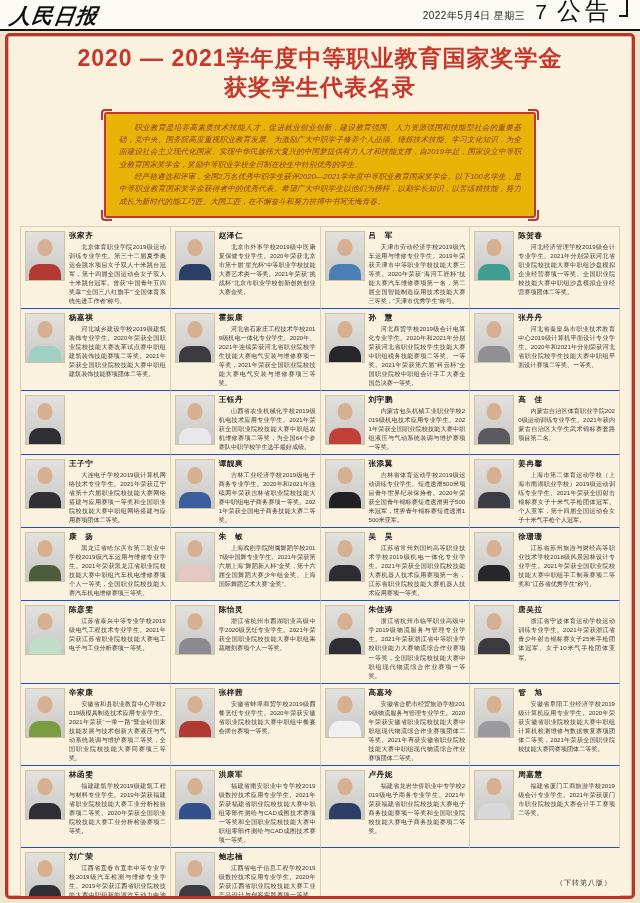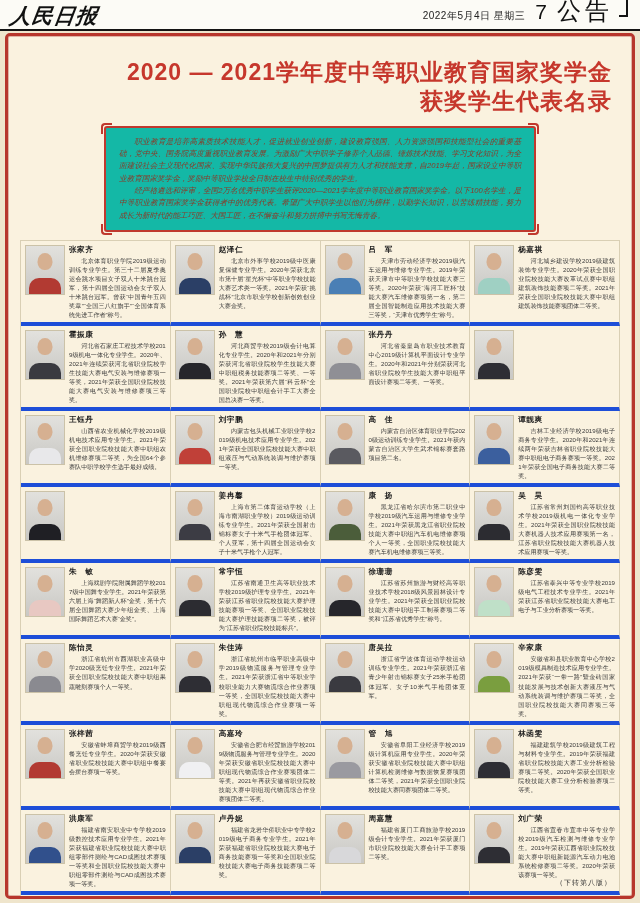--- a/index.html
+++ b/index.html
@@ -27,48 +27,48 @@
   
   .frame{
     position:absolute;left:5px;right:5px;top:33px;bottom:4px;
     border:3px solid #b7362c;border-radius:5px;
     background:#faf2df;
     box-shadow:inset 0 0 0 1px #e0b3a4;
     box-sizing:border-box;overflow:hidden;
   }
   
   .page-title{
-    text-align:right;color:#c6372c;font-weight:bold;
+    text-align:center;color:#c6372c;font-weight:bold;
     font-size:23px;line-height:1.28;letter-spacing:1px;
-    margin:22px 20px 0;
+    margin:8px 20px 0;
   }
   
   .intro{
     width:432px;margin:9px auto 0;position:relative;
     border:2px solid #c0392e;border-radius:3px;
-    background:#14b8a6;
+    background:#eab308;
     padding:8px 13px;box-sizing:border-box;
     color:#8a3a28;font-size:7.6px;line-height:1.62;text-align:justify;
     font-style:italic;
   }
   .intro p{margin:0;text-indent:2em;}
   .flo{position:absolute;width:9px;height:9px;border:2px solid #c0392e;}
   .flo-tl{left:-5px;top:-5px;border-right:none;border-bottom:none;border-radius:4px 0 0 0;}
   .flo-tr{right:-5px;top:-5px;border-left:none;border-bottom:none;border-radius:0 4px 0 0;}
   .flo-bl{left:-5px;bottom:-5px;border-right:none;border-top:none;border-radius:0 0 0 4px;}
   .flo-br{right:-5px;bottom:-5px;border-left:none;border-top:none;border-radius:0 0 4px 0;}
   
   .grid{
     margin:8px 12px 0;display:grid;grid-template-columns:repeat(4,1fr);
     grid-auto-rows:minmax(52px,auto);
     border-top:1px solid #d9cfb4;border-left:1px solid #d9cfb4;
     background:#faf2df;
   }
   .cell{
-    border-right:1px solid #d9cfb4;border-bottom:4px solid #1d4ed8;
+    border-right:1px solid #d9cfb4;border-bottom:1px solid #1d4ed8;
     padding:4px 4px 3px;box-sizing:border-box;
     display:flex;gap:4px;overflow:hidden;
   }
   .photo{
     width:38px;height:48px;flex:none;position:relative;overflow:hidden;
     border:1px solid #cbc2a8;background:linear-gradient(#e2e1dd,#c9c8c4);
   }
   .ph-head{
     position:absolute;top:7px;left:50%;transform:translateX(-50%);
     width:15px;height:17px;border-radius:50% 50% 46% 46%;background:#d6b091;
@@ -144,20 +144,30 @@
     <div class="photo" style="--c: #4a7fb5;">
       <span class="ph-head"></span>
       <span class="ph-body"></span>
     </div>
     <div class="txt">
       <div class="s-name">吕　军</div>
       <p class="s-desc">天津市劳动经济学校2019级汽车运用与维修专业学生。2019年荣获天津市中等职业学校技能大赛三等奖。2020年荣获“海河工匠杯”技能大赛汽车维修赛项第一名，第二届全国智能制造应用技术技能大赛三等奖，“天津市优秀学生”称号。</p>
     </div>
   </div>
 
+  <div class="cell">
+    <div class="photo" style="--c: #3f9e8f;">
+      <span class="ph-head"></span>
+      <span class="ph-body"></span>
+    </div>
+    <div class="txt">
+      <div class="s-name">陈贺春</div>
+      <p class="s-desc">河北经济管理学校2019级会计专业学生。2021年分别荣获河北省职业院校技能大赛中职组沙盘模拟企业经营赛项一等奖、全国职业院校技能大赛中职组沙盘模拟企业经营赛项团体二等奖。</p>
+    </div>
+  </div>
 
   <div class="cell">
     <div class="photo" style="--c: #9fd0c3;">
       <span class="ph-head"></span>
       <span class="ph-body"></span>
     </div>
     <div class="txt">
       <div class="s-name">杨嘉祺</div>
       <p class="s-desc">河北城乡建设学校2019级建筑装饰专业学生。2020年荣获全国职业院校技能大赛改革试点赛中职组建筑装饰技能赛项二等奖。2021年荣获全国职业院校技能大赛中职组建筑装饰技能赛项团体二等奖。</p>
     </div>
@@ -229,37 +239,51 @@
     <div class="photo" style="--c: #5a5a60;">
       <span class="ph-head"></span>
       <span class="ph-body"></span>
     </div>
     <div class="txt">
       <div class="s-name">高　佳</div>
       <p class="s-desc">内蒙古自治区体育职业学院2020级运动训练专业学生。2021年获内蒙古自治区大学生武术锦标赛套路项目第二名。</p>
     </div>
   </div>
 
+  <div class="cell">
+    <div class="photo" style="--c: #2f2f35;">
+      <span class="ph-head"></span>
+      <span class="ph-body"></span>
+    </div>
+    <div class="txt">
+      <div class="s-name">王子宁</div>
+      <p class="s-desc">大连电子学校2019级计算机网络技术专业学生。2021年荣获辽宁省第十六届职业院校技能大赛网络搭建与应用赛项一等奖和全国职业院校技能大赛中职组网络搭建与应用赛项团体二等奖。</p>
+    </div>
+  </div>
 
   <div class="cell">
     <div class="photo" style="--c: #3b5f9e;">
       <span class="ph-head"></span>
       <span class="ph-body"></span>
     </div>
     <div class="txt">
       <div class="s-name">谭靓爽</div>
       <p class="s-desc">吉林工业经济学校2019级电子商务专业学生。2020年和2021年连续两年荣获吉林省职业院校技能大赛中职组电子商务赛项一等奖。2021年荣获全国电子商务技能大赛二等奖。</p>
     </div>
   </div>
 
   <div class="cell">
     <div class="photo" style="--c: #1f1f24;">
       <span class="ph-head"></span>
       <span class="ph-body"></span>
     </div>
+    <div class="txt">
+      <div class="s-name">张添翼</div>
+      <p class="s-desc">吉林省体育运动学校2019级运动训练专业学生。短道速滑500米项目青年世界纪录保持者。2020年荣获全国青年锦标赛短道速滑男子500米冠军，世界青年锦标赛短道速滑1500米亚军。</p>
+    </div>
   </div>
 
   <div class="cell">
     <div class="photo" style="--c: #3c3c44;">
       <span class="ph-head"></span>
       <span class="ph-body"></span>
     </div>
     <div class="txt">
       <div class="s-name">姜冉馨</div>
       <p class="s-desc">上海市第二体育运动学校（上海市南湖职业学校）2019级运动训练专业学生。2021年荣获全国射击锦标赛女子十米气手枪团体冠军、个人亚军，第十四届全国运动会女子十米气手枪个人冠军。</p>
@@ -271,51 +295,41 @@
       <span class="ph-head"></span>
       <span class="ph-body"></span>
     </div>
     <div class="txt">
       <div class="s-name">康　扬</div>
       <p class="s-desc">黑龙江省哈尔滨市第二职业中学校2019级汽车运用与维修专业学生。2021年荣获黑龙江省职业院校技能大赛中职组汽车机电维修赛项个人一等奖，全国职业院校技能大赛汽车机电维修赛项三等奖。</p>
     </div>
   </div>
 
   <div class="cell">
+    <div class="photo" style="--c: #e8c8c2;">
+      <span class="ph-head"></span>
+      <span class="ph-body"></span>
+    </div>
+    <div class="txt">
+      <div class="s-name">朱　敏</div>
+      <p class="s-desc">上海戏剧学院附属舞蹈学校2017级中国舞专业学生。2021年荣获第六届上海“舞蹈新人杯”金奖，第十六届全国舞蹈大赛少年组金奖、上海国际舞蹈艺术大赛“金奖”。</p>
+    </div>
+  </div>
+
+  <div class="cell">
     <div class="photo" style="--c: #2c2c31;">
       <span class="ph-head"></span>
       <span class="ph-body"></span>
     </div>
     <div class="txt">
       <div class="s-name">吴　昊</div>
       <p class="s-desc">江苏省常州刘国钧高等职业技术学校2019级机电一体化专业学生。2021年荣获全国职业院校技能大赛机器人技术应用赛项第一名，江苏省职业院校技能大赛机器人技术应用赛项一等奖。</p>
     </div>
   </div>
 
-  <div class="cell">
-    <div class="photo" style="--c: #e8c8c2;">
-      <span class="ph-head"></span>
-      <span class="ph-body"></span>
-    </div>
-    <div class="txt">
-      <div class="s-name">朱　敏</div>
-      <p class="s-desc">上海戏剧学院附属舞蹈学校2017级中国舞专业学生。2021年荣获第六届上海“舞蹈新人杯”金奖，第十六届全国舞蹈大赛少年组金奖、上海国际舞蹈艺术大赛“金奖”。</p>
-    </div>
-  </div>
-
-  <div class="cell">
-    <div class="photo" style="--c: #2c2c31;">
-      <span class="ph-head"></span>
-      <span class="ph-body"></span>
-    </div>
-    <div class="txt">
-      <div class="s-name">常宇恒</div>
-      <p class="s-desc">江苏省南通卫生高等职业技术学校2019级护理专业学生。2021年荣获江苏省职业院校技能大赛护理技能赛项一等奖、全国职业院校技能大赛护理技能赛项二等奖，被评为“江苏省职业院校技能标兵”。</p>
-    </div>
-  </div>
 
   <div class="cell">
     <div class="photo" style="--c: #26262b;">
       <span class="ph-head"></span>
       <span class="ph-body"></span>
     </div>
     <div class="txt">
       <div class="s-name">徐珊珊</div>
       <p class="s-desc">江苏省苏州旅游与财经高等职业技术学校2018级风景园林设计专业学生。2021年荣获全国职业院校技能大赛中职组手工制茶赛项二等奖和“江苏省优秀学生”称号。</p>
     </div>

